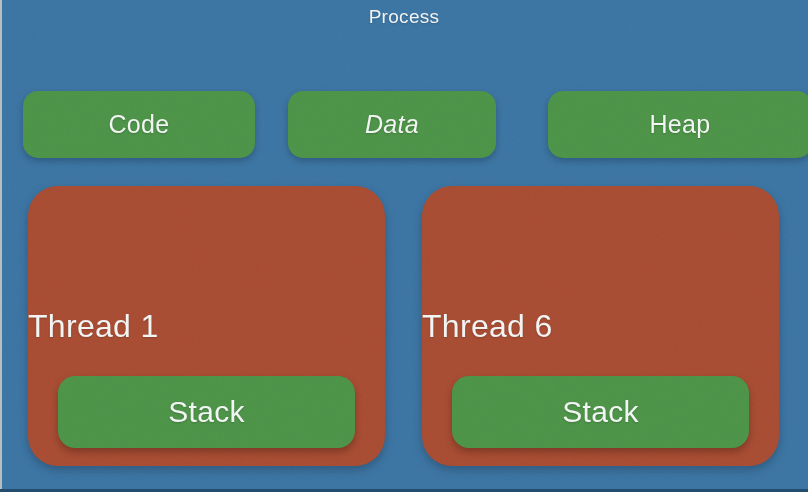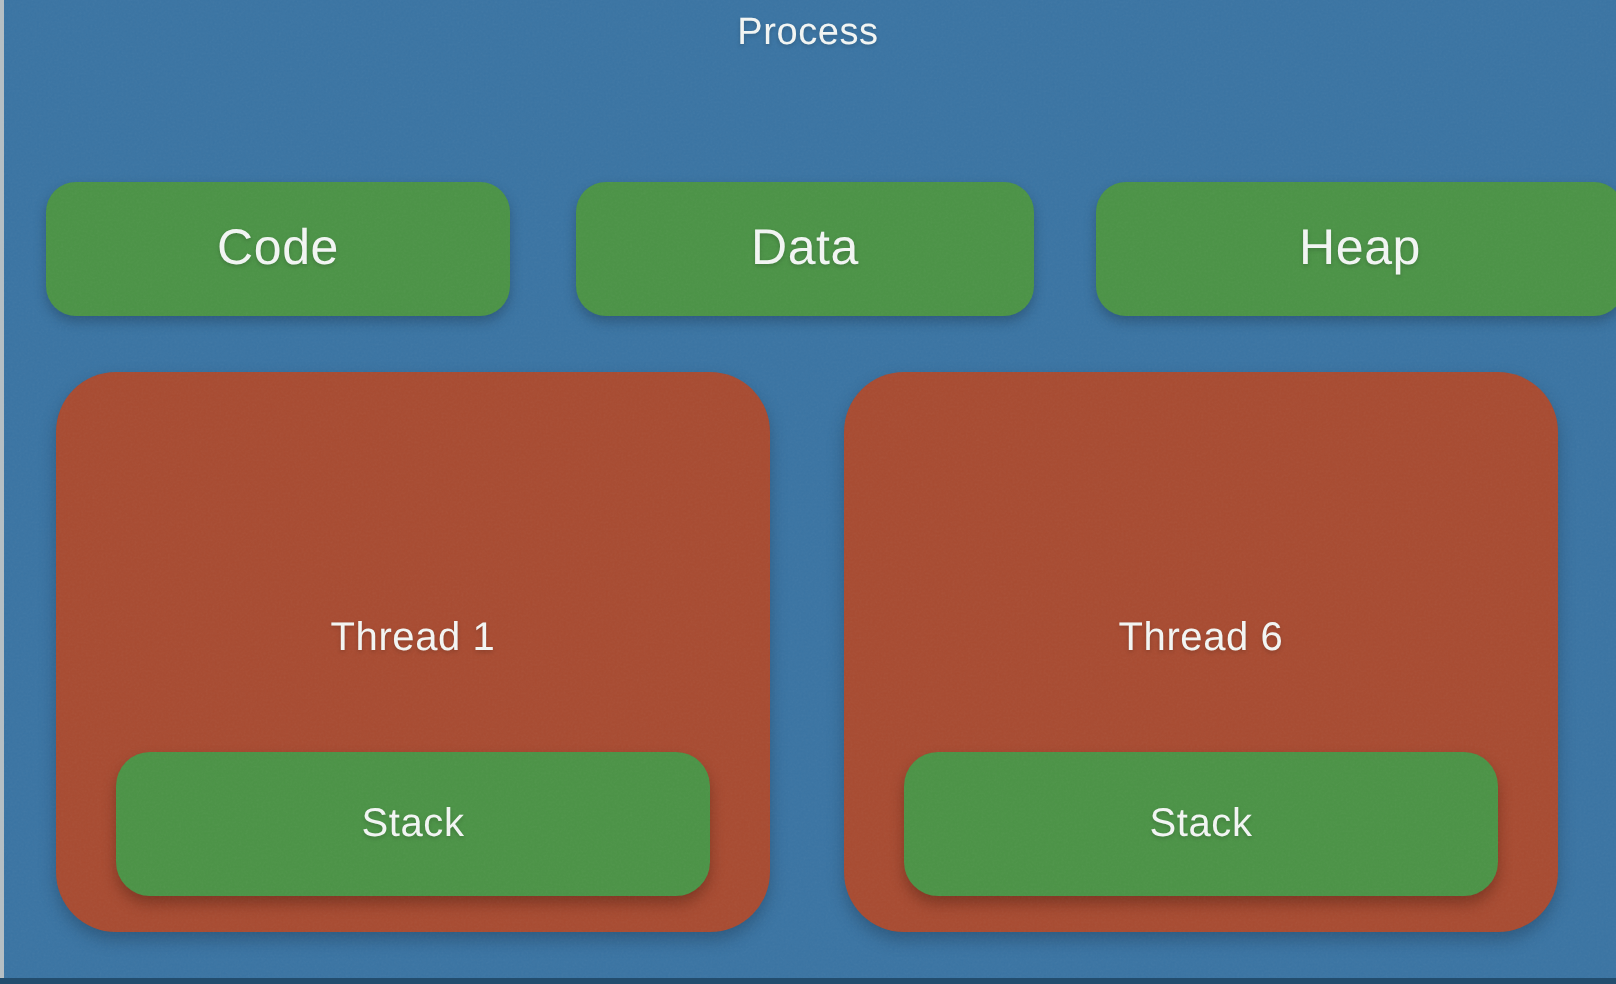--- a/index.html
+++ b/index.html
@@ -41,54 +41,53 @@
     background: var(--green);
     border-radius: 15px;
     box-shadow: 0 3px 6px rgba(20,40,60,0.35);
     display: flex;
     align-items: center;
     justify-content: center;
     font-size: 25px;
     margin-top: 24px;
   }
   .segment.code { left: 23px;  width: 232px; }
-  .segment.data { left: 288px; width: 229px; }
+  .segment.data { left: 288px; width: 208px; font-style: italic; }
   .segment.heap { left: 548px; width: 264px; }
   .thread {
     position: absolute;
     top: 186px;
     height: 280px;
     width: 357px;
     background: var(--red);
     border-radius: 30px;
     box-shadow: 0 4px 8px rgba(20,40,60,0.35);
   }
   .thread.t1 { left: 28px; }
   .thread.t2 { left: 422px; }
   .thread-label {
     position: absolute;
     top: 122px;
     left: 0;
     width: 100%;
-    text-align: center;
-    font-size: 20px;
+    font-size: 32px;
   }
   .stack {
     position: absolute;
     left: 30px;
     right: 30px;
     bottom: 18px;
     height: 72px;
     background: var(--green);
     border-radius: 17px;
     box-shadow: 0 4px 7px rgba(50,15,5,0.35);
     display: flex;
     align-items: center;
     justify-content: center;
-    font-size: 20px;
+    font-size: 30px;
   }
   .edge-left {
     position: absolute;
     left: 0; top: 0;
     width: 2px; height: 100%;
     background: #cbcdca;
     opacity: 0.85;
   }
   .edge-bottom {
     position: absolute;

